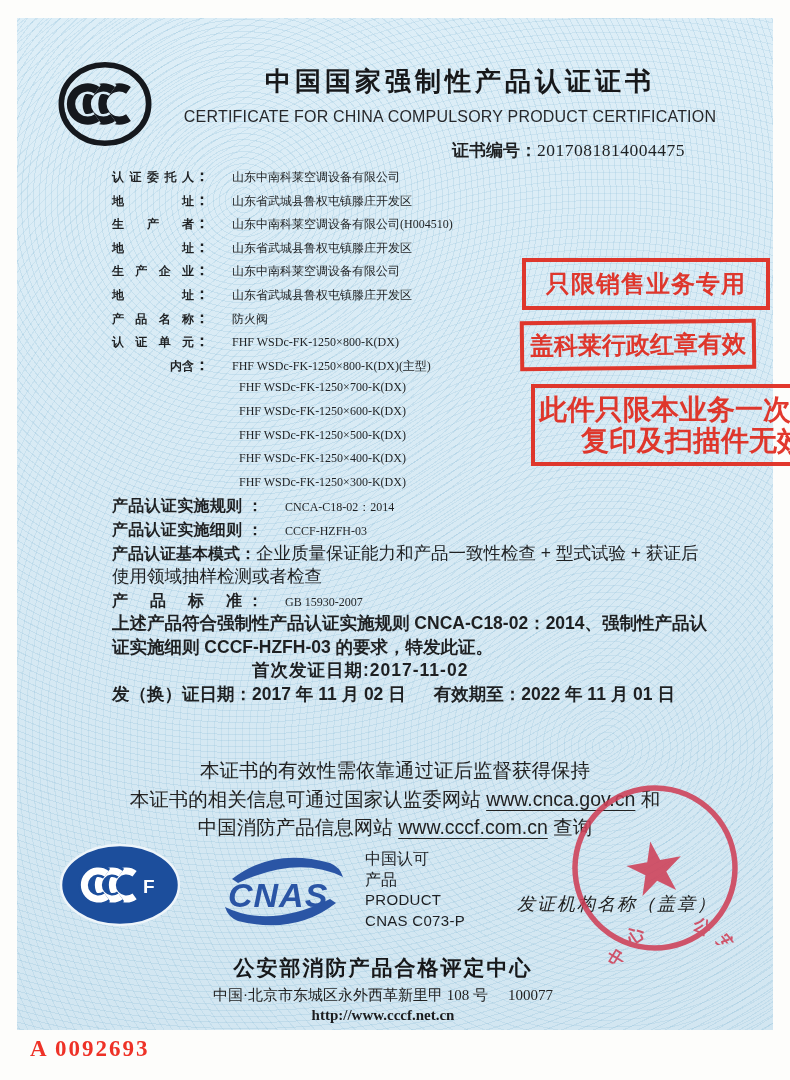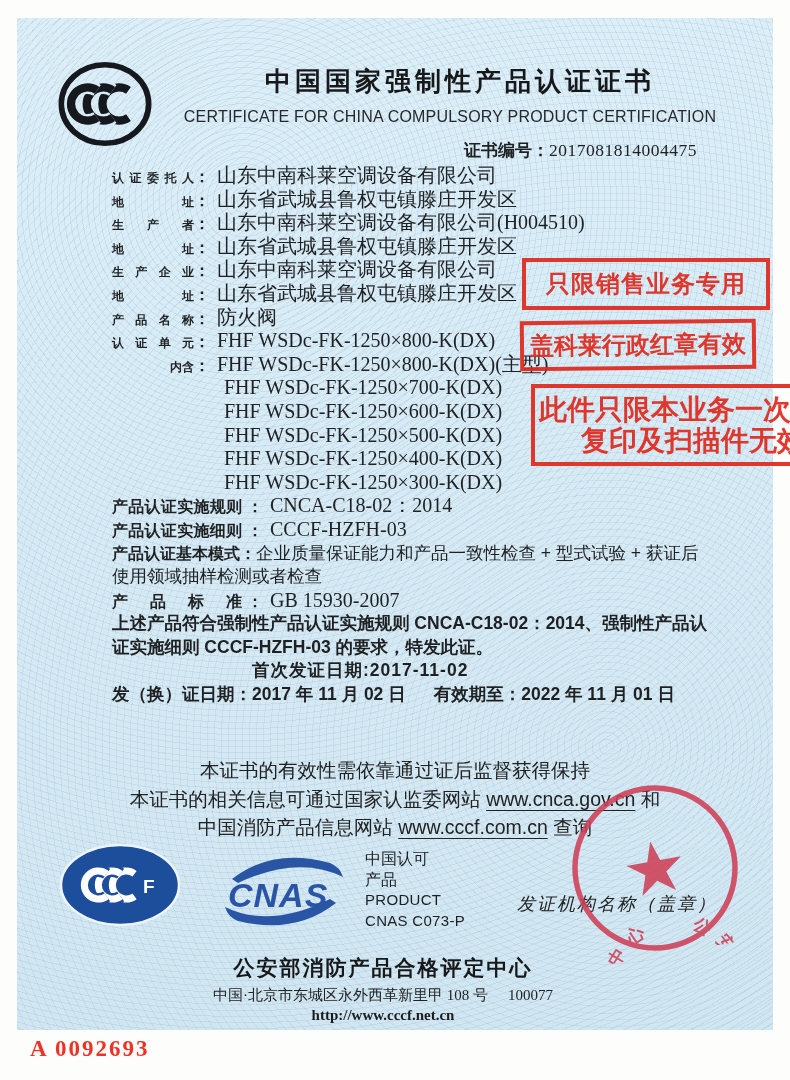--- a/index.html
+++ b/index.html
@@ -15,32 +15,32 @@
       linear-gradient(#ddeef7,#d2e6f1);
     color:#1e2022;
   }
 
   
   .ccc-logo { position:absolute; left:40px; top:42px; width:96px; height:88px; }
   .title { position:absolute; left:140px; right:10px; top:46px; text-align:center;
            font-size:26px; font-weight:bold; letter-spacing:4px; color:#17181a; }
   .subtitle { position:absolute; left:110px; right:0; top:90px; text-align:center;
               font-size:16px; color:#26282b; letter-spacing:.2px; }
-  .certno { position:absolute; left:435px; top:121px; font-size:17px; white-space:nowrap;margin-left:12px; }
+  .certno { position:absolute; left:435px; top:121px; font-size:17px; white-space:nowrap; }
   .certno .lab { font-weight:bold; }
   .certno .num { font-family:"Liberation Serif",serif; font-size:17.5px; letter-spacing:.5px; }
 
   
   .main { position:absolute; left:95px; top:146px; width:600px; }
   .row { display:flex; align-items:baseline; height:23.6px; line-height:23.6px; white-space:nowrap; }
   .flabel { display:inline-block; width:82px; font-size:12px; font-weight:bold;
             text-align:justify; text-align-last:justify; }
   .flabel.right { text-align:right; text-align-last:right; }
   .fcolon { font-size:16px; font-weight:bold; }
-  .fvalue { font-size:20px; margin-left:7px; font-family:"Liberation Serif",serif; }
+  .fvalue { font-size:12px; margin-left:22px; font-family:"Liberation Serif",serif; }
   .rlabel { display:inline-block; width:130px; font-size:16px; font-weight:bold;
             text-align:justify; text-align-last:justify; }
   .rcolon { font-size:16px; font-weight:bold; margin-left:5px; }
   .spacer { display:inline-block; width:105px; }
   .para { font-size:17.5px; line-height:23.6px; }
   .para .inlab { font-size:16px; font-weight:bold; }
   .stmt { font-size:17.5px; font-weight:bold; line-height:23.6px; }
   .firstissue { font-size:17.5px; font-weight:bold; line-height:23.6px; letter-spacing:1px; margin-left:140px; }
   .issueline { display:flex; gap:28px; font-size:17.5px; font-weight:bold; line-height:23.6px; white-space:nowrap; }
 

